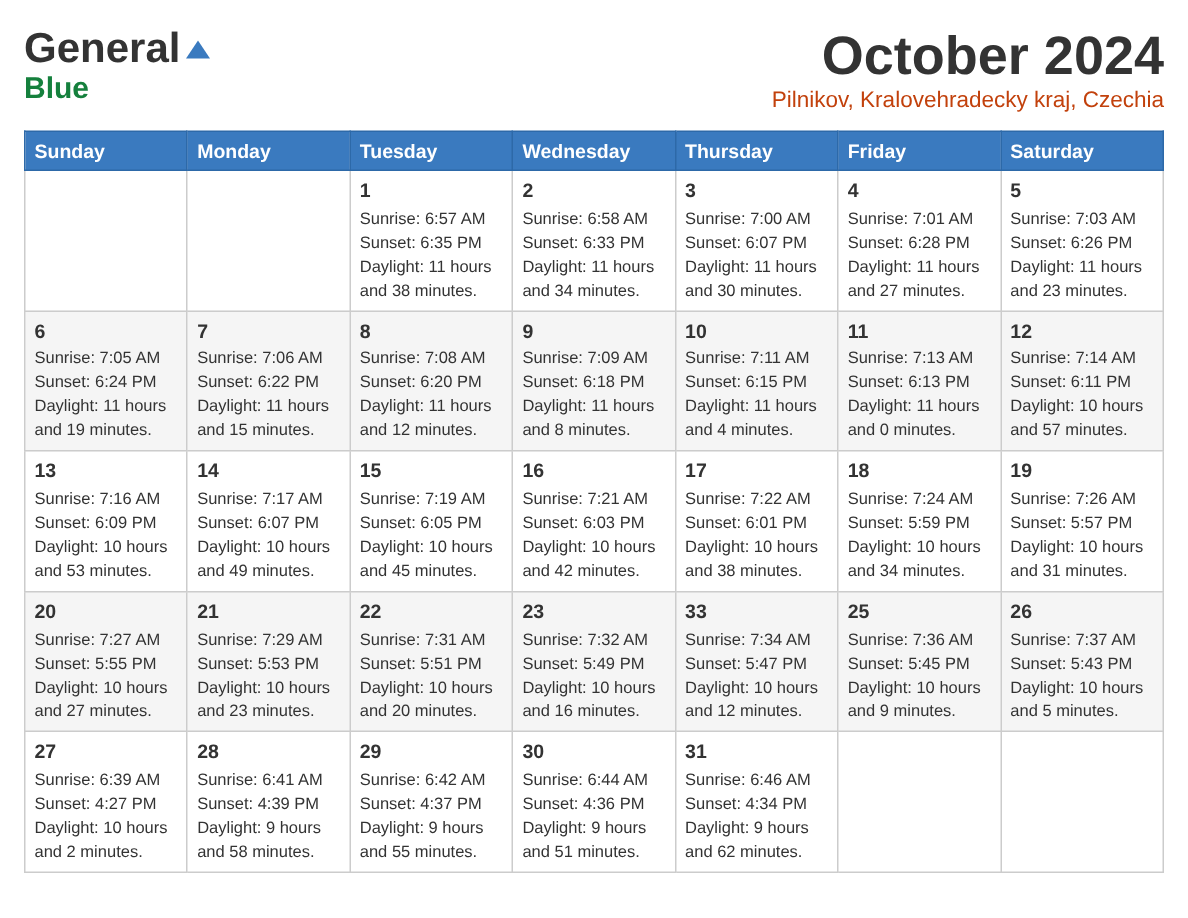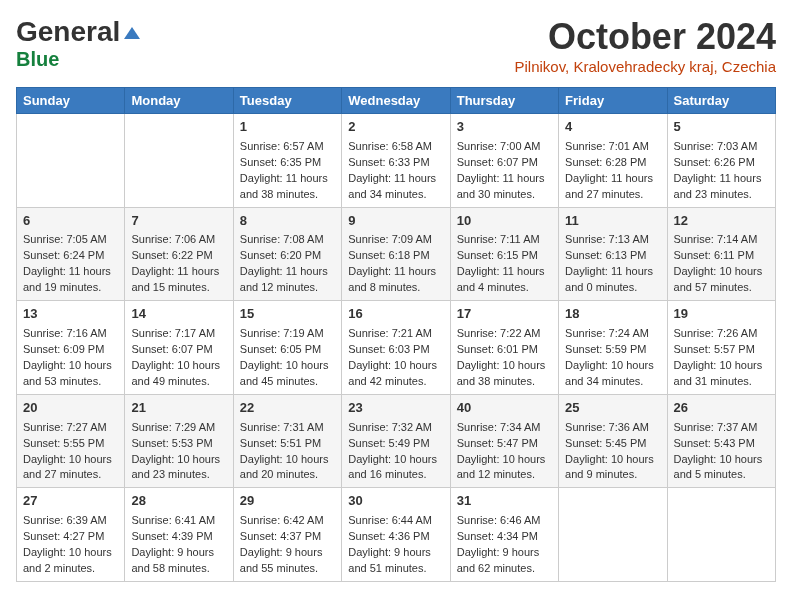--- a/index.html
+++ b/index.html
@@ -298,21 +298,21 @@
         <td>
           <div class="cell-content">
             <span class="day-num">23</span>
             <div>Sunrise: 7:32 AM</div>
             <div>Sunset: 5:49 PM</div>
             <div>Daylight: 10 hours and 16 minutes.</div>
           </div>
         </td>
         <td>
           <div class="cell-content">
-            <span class="day-num">40</span>
+            <span class="day-num">33</span>
             <div>Sunrise: 7:34 AM</div>
             <div>Sunset: 5:47 PM</div>
             <div>Daylight: 10 hours and 12 minutes.</div>
           </div>
         </td>
         <td>
           <div class="cell-content">
             <span class="day-num">25</span>
             <div>Sunrise: 7:36 AM</div>
             <div>Sunset: 5:45 PM</div>

